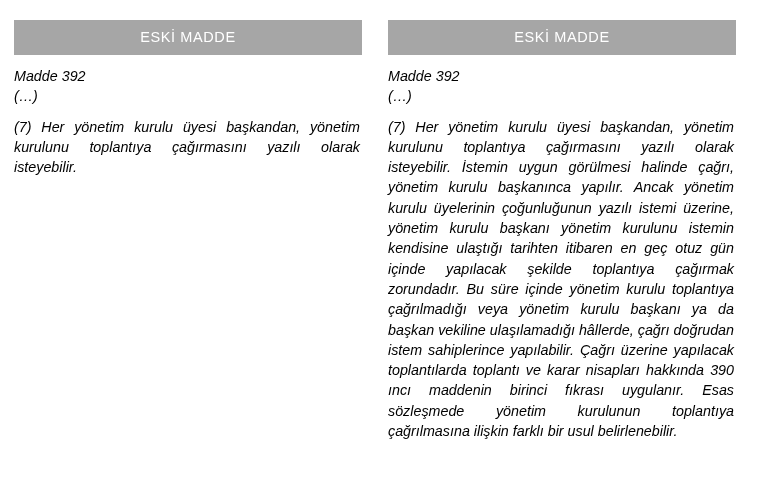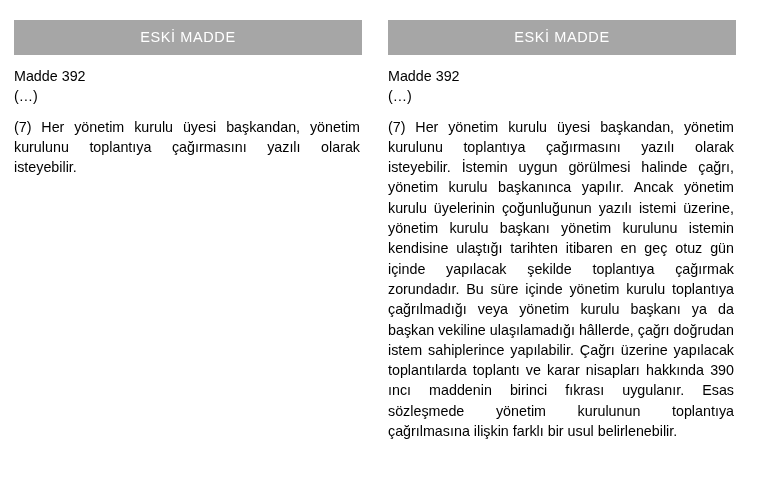--- a/index.html
+++ b/index.html
@@ -42,20 +42,21 @@
   .col-body {
     padding-top: 11px;
     font-size: 14.3px;
     line-height: 1.42;
     text-align: justify;
     text-justify: inter-word;
     hyphens: none;
   }
   .col-body p {
     margin: 0;
+    font-style: italic;
   }
   .col-body p.last {
     text-align: justify;
     margin-top: 10px;
   }
   .left .col-body {
     padding-right: 2px;
   }
   .right .col-body {
     padding-right: 2px;

